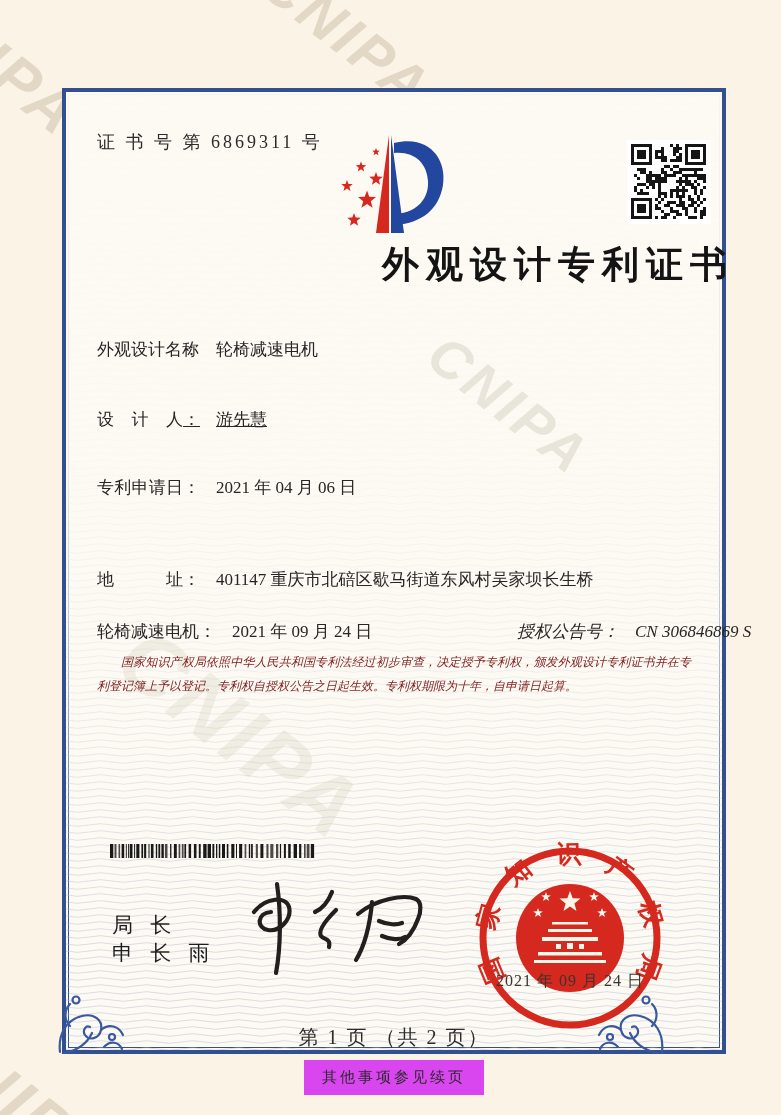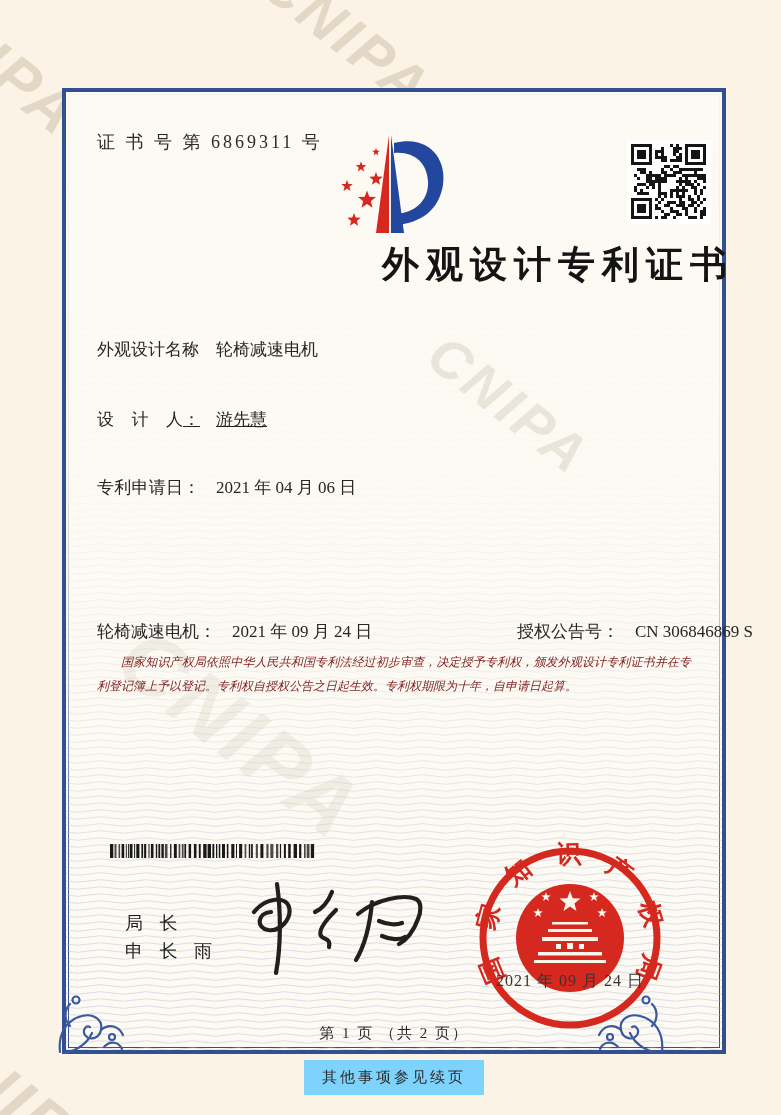--- a/index.html
+++ b/index.html
@@ -20,34 +20,34 @@
   .content{position:absolute;left:0;top:0;width:781px;height:1115px;z-index:3;}
   .certno{position:absolute;left:97px;top:130px;font-size:18px;letter-spacing:3px;color:#2b2b2b;}
   .logo{position:absolute;left:330px;top:130px;}
   .qr{position:absolute;left:627px;top:140px;width:84px;height:84px;background:#fff;
       box-sizing:border-box;padding:4px;}
   .title{position:absolute;left:62px;top:240px;width:672px;text-align:right;font-size:37px;
       font-weight:bold;letter-spacing:7px;text-indent:7px;color:#141414;}
   .frow{position:absolute;left:97px;font-size:17px;white-space:nowrap;}
   .flabel{display:inline-block;width:86px;text-align:justify;text-align-last:justify;}
   .fvalue{margin-left:16px;}
-  .grant-right{position:absolute;left:420px;top:0;}
+  .grant-right{position:absolute;left:420px;top:0;font-style:italic;}
   .paras{position:absolute;left:97px;top:651px;width:594px;font-size:12px;line-height:23.6px;
       font-style:italic;color:#7f1d1d;text-align:justify;}
   .paras p{margin:0;text-indent:2em;}
   .barcode{position:absolute;left:110px;top:844px;}
-  .director{position:absolute;left:125px;font-size:18px;letter-spacing:6px;color:#1e1e1e;}
+  .director{position:absolute;left:112px;font-size:21px;letter-spacing:6px;color:#1e1e1e;}
   .sig{position:absolute;left:232px;top:876px;}
   .seal{position:absolute;left:472px;top:840px;width:196px;height:196px;}
   .seal-date{position:absolute;left:462px;top:971px;width:216px;text-align:center;
       font-size:16px;letter-spacing:1px;color:#3b3430;}
   .footer-page{position:absolute;left:62px;top:1024px;width:664px;text-align:center;
-      font-size:15px;letter-spacing:2px;color:#2b2b2b;}
+      font-size:20px;letter-spacing:2px;color:#2b2b2b;}
   .note-wrap{position:absolute;left:62px;top:1060px;width:664px;text-align:center;}
-  .note{display:inline-block;background:#7dd3fc;padding:8px 18px;font-size:15px;
+  .note{display:inline-block;background:#d946ef;padding:8px 18px;font-size:15px;
       letter-spacing:3px;color:#2b2b2b;}
   .ornament{position:absolute;z-index:2;}
   svg{display:block;}
 </style>
 </head>
 <body>
 
 <div class="page">
 
   <div class="wm wm-out" style="left:-70px;top:-34px;font-size:62px;">CNIPA</div>
@@ -468,20 +468,23 @@
 
     <div class="frow" style="top:338px;">
       <span class="flabel">外观设计名称</span><span>：</span><span class="fvalue">轮椅减速电机</span>
     </div>
     <div class="frow" style="top:408px;text-decoration:underline;">
       <span class="flabel">设 计 人</span><span>：</span><span class="fvalue">游先慧</span>
     </div>
     <div class="frow" style="top:476px;">
       <span class="flabel">专利申请日</span><span>：</span><span class="fvalue">2021 年 04 月 06 日</span>
     </div>
+    <div class="frow" style="top:568px;">
+      <span class="flabel">地 址</span><span>：</span><span class="fvalue">401147 重庆市北碚区歇马街道东风村吴家坝长生桥</span>
+    </div>
 
     <div class="frow" style="top:620px;width:600px;">
       <span>轮椅减速电机</span><span>：</span><span class="fvalue">2021 年 09 月 24 日</span>
       <span class="grant-right">
         <span>授权公告号</span><span>：</span><span class="fvalue">CN 306846869 S</span>
       </span>
     </div>
 
     <div class="paras">
       <p>国家知识产权局依照中华人民共和国专利法经过初步审查，决定授予专利权，颁发外观设计专利证书并在专利登记簿上予以登记。专利权自授权公告之日起生效。专利权期限为十年，自申请日起算。</p>

